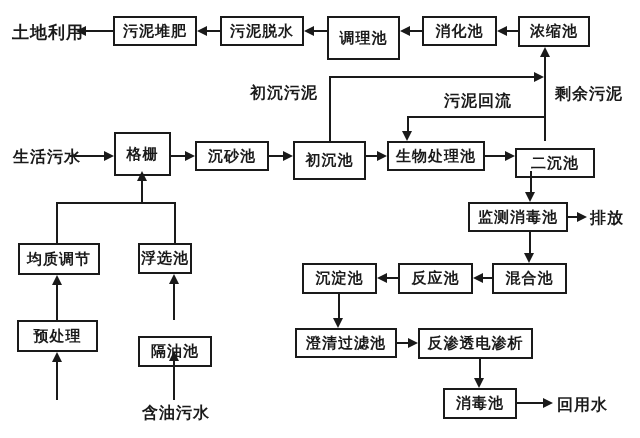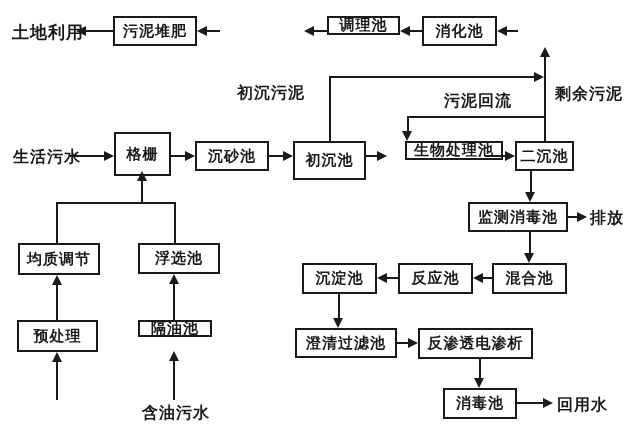--- a/index.html
+++ b/index.html
@@ -26,45 +26,47 @@
   .ah-l { border-top:5px solid transparent; border-bottom:5px solid transparent; border-right:10px solid var(--ink); }
   .ah-u { border-left:5px solid transparent; border-right:5px solid transparent; border-bottom:10px solid var(--ink); }
   .ah-d { border-left:5px solid transparent; border-right:5px solid transparent; border-top:10px solid var(--ink); }
 </style>
 </head>
 <body>
 
 <div class="canvas">
 
   <div class="box" style="left:113px;top:16px;width:84px;height:30px">污泥堆肥</div>
-  <div class="box" style="left:327px;top:16px;width:73px;height:19px">调理池</div>
+  <div class="box" style="left:220px;top:16px;width:84px;height:30px">污泥脱水</div>
+  <div class="box" style="left:327px;top:16px;width:73px;height:44px">调理池</div>
   <div class="box" style="left:422px;top:16px;width:75px;height:30px">消化池</div>
+  <div class="box" style="left:518px;top:16px;width:72px;height:31px">浓缩池</div>
 
   <div class="box" style="left:114px;top:132px;width:57px;height:44px">格栅</div>
   <div class="box" style="left:195px;top:141px;width:74px;height:30px">沉砂池</div>
   <div class="box" style="left:293px;top:141px;width:73px;height:39px">初沉池</div>
-  <div class="box" style="left:405px;top:141px;width:98px;height:19px">生物处理池</div>
-  <div class="box" style="left:515px;top:141px;width:59px;height:30px">二沉池</div>
+  <div class="box" style="left:387px;top:141px;width:98px;height:30px">生物处理池</div>
+  <div class="box" style="left:515px;top:148px;width:80px;height:30px">二沉池</div>
 
   <div class="box" style="left:468px;top:202px;width:100px;height:30px">监测消毒池</div>
   <div class="box" style="left:492px;top:263px;width:75px;height:31px">混合池</div>
   <div class="box" style="left:398px;top:263px;width:75px;height:31px">反应池</div>
   <div class="box" style="left:302px;top:263px;width:75px;height:31px">沉淀池</div>
   <div class="box" style="left:295px;top:328px;width:102px;height:30px">澄清过滤池</div>
   <div class="box" style="left:418px;top:328px;width:115px;height:31px">反渗透电渗析</div>
   <div class="box" style="left:18px;top:243px;width:82px;height:32px">均质调节</div>
 
   <div class="box" style="left:443px;top:388px;width:74px;height:31px">消毒池</div>
-  <div class="box" style="left:138px;top:243px;width:82px;height:31px">浮选池</div>
+  <div class="box" style="left:138px;top:243px;width:54px;height:31px">浮选池</div>
   <div class="box" style="left:17px;top:320px;width:81px;height:32px">预处理</div>
-  <div class="box" style="left:138px;top:320px;width:74px;height:17px">隔油池</div>
+  <div class="box" style="left:138px;top:336px;width:74px;height:31px">隔油池</div>
 
   <div class="lbl" style="left:12px;top:21px;font-size:17px">土地利用</div>
   <div class="lbl" style="left:13px;top:147px">生活污水</div>
-  <div class="lbl" style="left:237px;top:83px">初沉污泥</div>
+  <div class="lbl" style="left:250px;top:83px">初沉污泥</div>
   <div class="lbl" style="left:444px;top:91px">污泥回流</div>
   <div class="lbl" style="left:555px;top:84px">剩余污泥</div>
   <div class="lbl" style="left:590px;top:208px">排放</div>
   <div class="lbl" style="left:142px;top:403px">含油污水</div>
   <div class="lbl" style="left:557px;top:395px">回用水</div>
 
   <i class="ah ah-l" style="left:76px;top:26px"></i>
   <div class="hl" style="left:85px;top:30px;width:28px"></div>
   <i class="ah ah-l" style="left:197px;top:26px"></i>
   <div class="hl" style="left:206px;top:30px;width:14px"></div>

